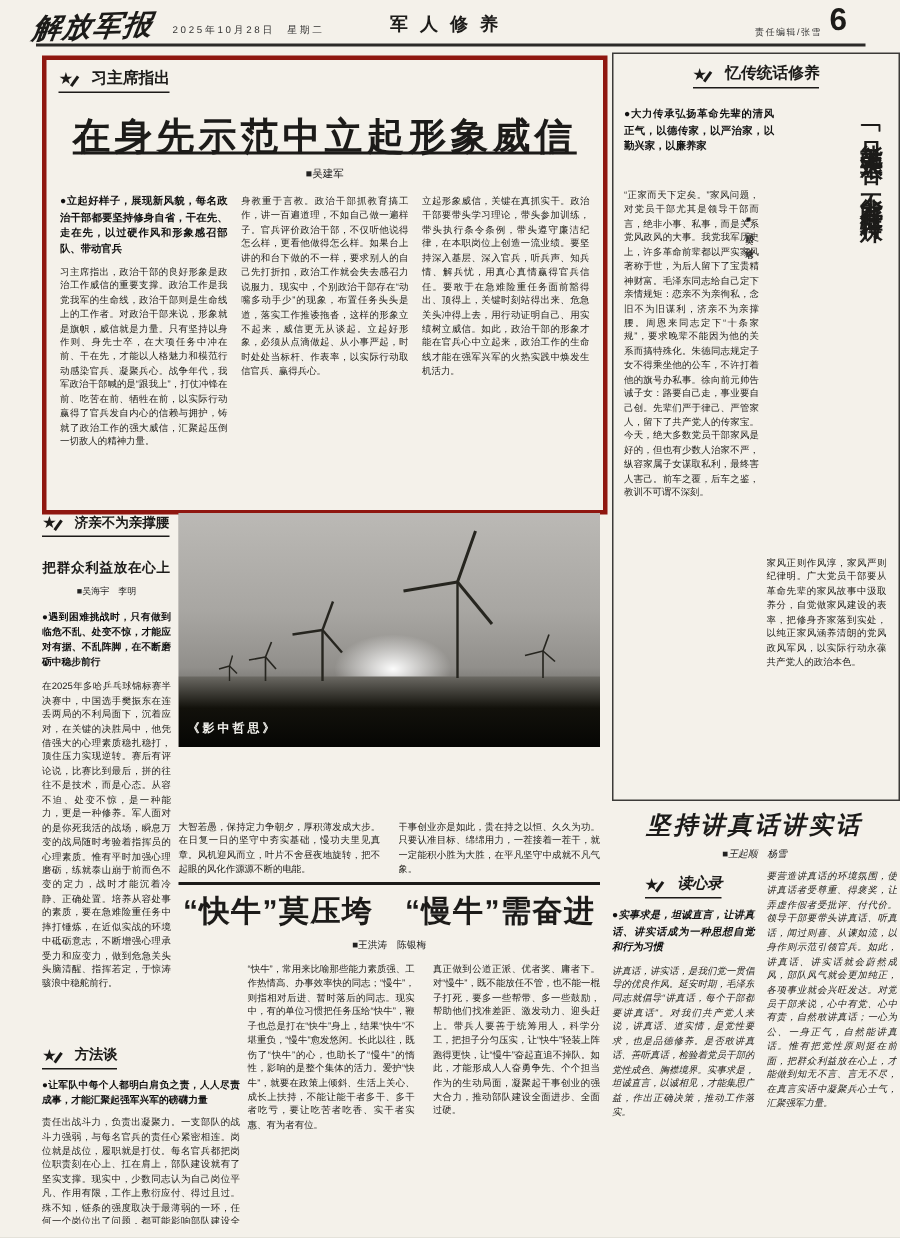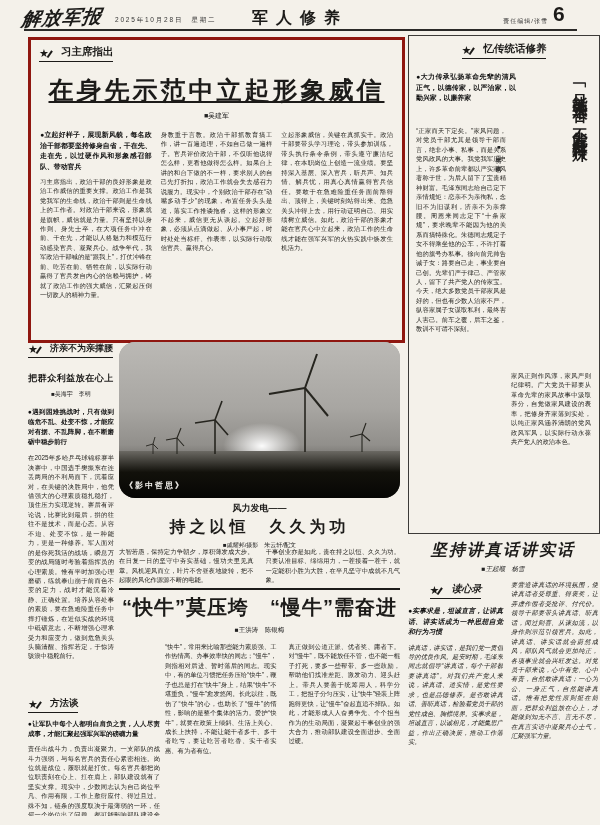--- a/index.html
+++ b/index.html
@@ -3,21 +3,21 @@
 <meta charset="utf-8">
 <style>
   html,body{margin:0;padding:0;background:#d8d5cd;}
   #page{position:relative;width:600px;height:825px;margin:0 auto;background:#f4f1ea;
         font-family:"Liberation Sans","DejaVu Sans",sans-serif;color:#1c1b19;overflow:hidden;}
   .abs{position:absolute;}
   
   .masthead{left:22px;top:5px;font-family:"DejaVu Serif",serif;font-style:italic;font-weight:bold;
             font-size:19px;transform:skewX(-10deg) rotate(-2deg);letter-spacing:1px;}
   .hdate{left:115px;top:16px;font-size:6.5px;letter-spacing:1.8px;color:#333;}
-  .hsection{left:220px;top:8px;width:160px;text-align:center;font-size:16px;font-weight:bold;letter-spacing:8px;}
+  .hsection{left:220px;top:8px;width:160px;text-align:center;font-size:12px;font-weight:bold;letter-spacing:8px;}
   .heditor{left:470px;top:17px;width:78px;text-align:right;font-size:6px;letter-spacing:1px;color:#333;}
   .hpage{left:553px;top:2px;font-size:21px;font-weight:bold;}
   .hrule{left:24px;top:29px;width:553px;height:2px;background:#2b2a28;}
   
   .sec-label{display:flex;align-items:flex-end;gap:3px;font-weight:bold;
              border-bottom:1.5px solid #1c1b19;padding-bottom:2px;width:max-content;}
   .star{font-size:11px;line-height:1;}
   .slash{display:inline-block;width:8px;height:1.5px;background:#1c1b19;
          transform:rotate(-55deg) translateY(-3px);margin:0 2px 3px -4px;}
   .txt{font-size:6.3px;line-height:1.5;text-align:justify;color:#24231f;overflow:hidden;}
@@ -29,21 +29,21 @@
   .zx-cols{left:9px;top:90px;width:353px;height:200px;display:flex;gap:9px;}
   .zx-cols .txt{flex:1;height:100%;}
   
   .ycbox{left:408px;top:35px;width:190px;height:497px;border:1px solid #3c3b38;}
   .vert{writing-mode:vertical-rl;}
   .yc-headline{right:10px;top:42px;height:285px;font-size:15px;font-weight:bold;letter-spacing:3px;line-height:1.15;}
   .yc-authors{right:96px;top:108px;height:120px;font-size:5.5px;letter-spacing:1px;color:#222;}
   
   .kx{left:28px;top:342px;width:86px;height:348px;}
   
-  .photo{left:119px;top:342px;width:281px;height:156px;overflow:hidden;background:#a5a39f;border-radius:16px;}
+  .photo{left:119px;top:342px;width:281px;height:156px;overflow:hidden;background:#a5a39f;}
   .sky{position:absolute;inset:0;background:linear-gradient(#bbb9b5 0%,#a8a6a2 42%,#918f8b 66%,#7d7b77 72%);}
   .sun{position:absolute;left:37%;top:52%;width:78px;height:46px;
        background:radial-gradient(closest-side,rgba(255,255,255,.97),rgba(255,255,255,0));}
   .ground{position:absolute;left:0;bottom:0;width:100%;height:30%;
           background:linear-gradient(#6b6963 0%,#12110b 45%,#060604 100%);}
   .photo-tag{position:absolute;left:6px;bottom:7px;color:#f2f1ec;font-size:8px;font-weight:bold;letter-spacing:2px;}
   
   .capwrap{left:119px;top:502px;width:281px;text-align:center;}
   .kicker{font-size:9px;font-weight:bold;}
   .cap-head{font-size:16px;font-weight:bold;letter-spacing:4px;margin-top:2px;}
@@ -140,25 +140,20 @@
       <line x1="34" y1="102" x2="39" y2="107" stroke-width="0.9"></line>
       <line x1="34" y1="102" x2="27" y2="104" stroke-width="0.9"></line>
       <line x1="243" y1="110" x2="243" y2="92" stroke-width="1.1"></line>
       <line x1="243" y1="92" x2="247" y2="81" stroke-width="1.1"></line>
       <line x1="243" y1="92" x2="251" y2="99" stroke-width="1.1"></line>
       <line x1="243" y1="92" x2="231" y2="95" stroke-width="1.1"></line>
     </svg>
     <div class="photo-tag">《影中哲思》</div>
   </div>
 
-  <div class="abs capwrap">
-    <div class="kicker">风力发电——</div>
-    <div class="cap-head">持之以恒　久久为功</div>
-    <div class="credits">■戚耀邦/摄影　朱云轩/配文</div>
-  </div>
   <div class="abs desc">
     <div class="txt">大智若愚，保持定力争朝夕，厚积薄发成大步。在日复一日的坚守中夯实基础，慢功夫里见真章。风机迎风而立，叶片不舍昼夜地旋转，把不起眼的风化作源源不断的电能。</div>
     <div class="txt">干事创业亦是如此，贵在持之以恒、久久为功。只要认准目标、绵绵用力，一茬接着一茬干，就一定能积小胜为大胜，在平凡坚守中成就不凡气象。</div>
   </div>
   <div class="abs thickrule"></div>
 
   <div class="abs kn">
     <div class="kn-head">“快牛”莫压垮　“慢牛”需奋进</div>
     <div class="byline" style="margin-top:5px;">■王洪涛　陈银梅</div>
     <div class="kn-cols">

